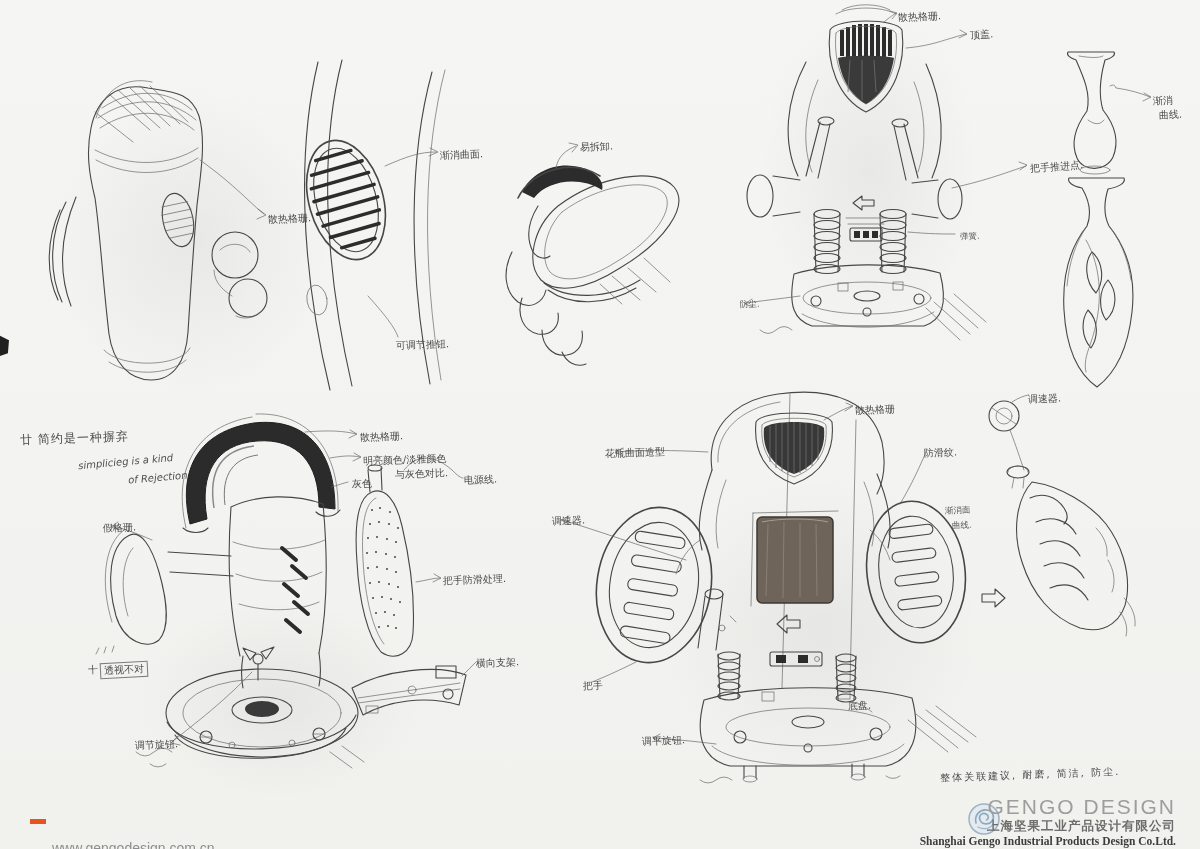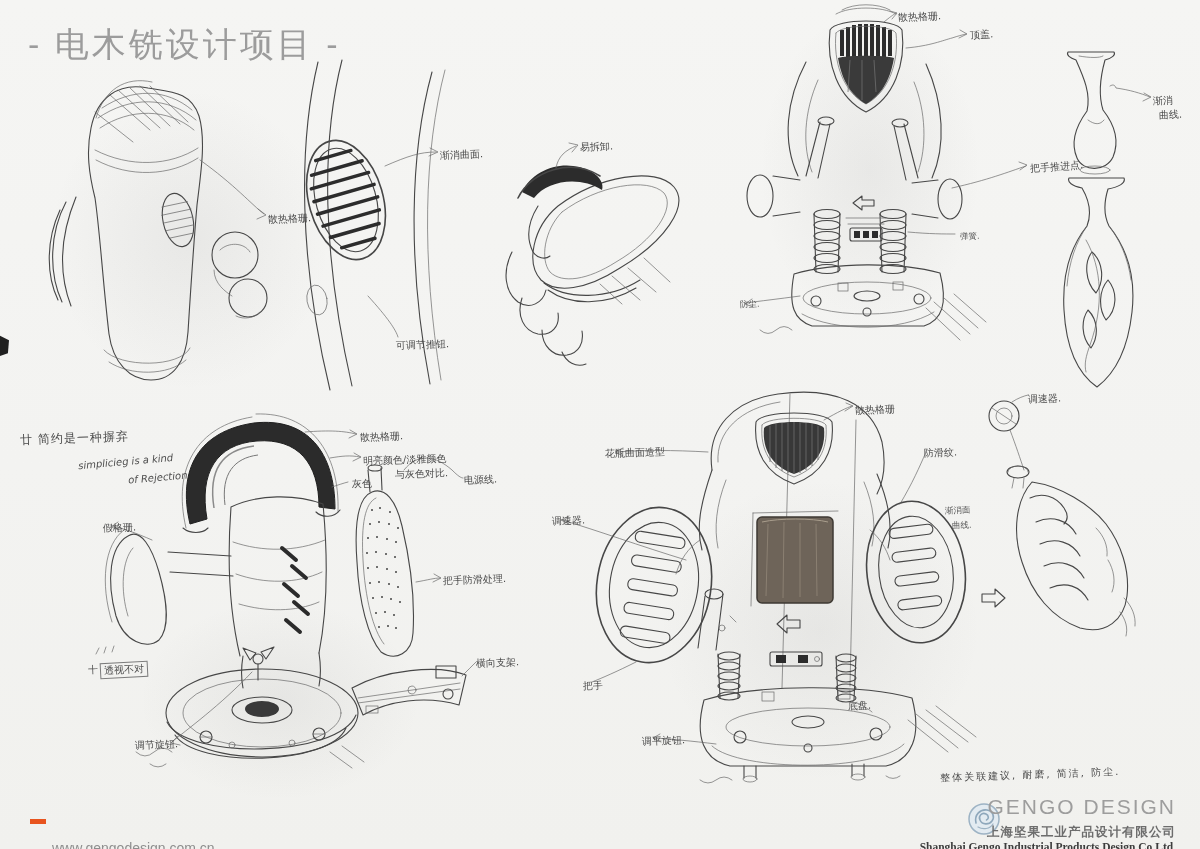--- a/index.html
+++ b/index.html
@@ -19,37 +19,36 @@
     font-family:"DejaVu Sans",sans-serif;transform:rotate(-2deg);}
   .note.sm{font-size:8.5px;color:#555;}
   .note.quote{font-size:12px;color:#4a4a4a;letter-spacing:1px;}
   .note.en{font-size:10px;font-style:italic;transform:rotate(-5deg);color:#4e4e4e;}
   .note.boxed{border:1px solid #7a7a7a;padding:0 3px;transform:rotate(-3deg);}
   .note.wide{letter-spacing:2px;}
   #footer-url{position:absolute;left:52px;top:812px;font-size:14px;color:#8e8e8e;margin-top:28px;}
   #accent-dash{position:absolute;left:30px;top:819px;width:16px;height:5px;background:#e8541e;}
   #brand{position:absolute;right:24px;top:795px;text-align:right;line-height:1.1;}
   #brand .gengo{font-size:21px;color:#9d9d9d;letter-spacing:2px;}
-  #brand .cn{font-size:12.5px;color:#6d6d6d;font-weight:bold;letter-spacing:1px;margin-top:8px;}
+  #brand .cn{font-size:12.5px;color:#6d6d6d;font-weight:bold;letter-spacing:1px;margin-top:2px;}
   #brand .en{font-size:11.5px;color:#3d3d3d;font-weight:bold;font-family:"Liberation Serif",serif;margin-top:1px;}
   #logo-badge{position:absolute;right:198px;top:801px;}
   #edge-artifact{position:absolute;left:0;top:334px;width:9px;height:22px;background:#202020;
     clip-path:polygon(0 8%,100% 28%,88% 88%,0 100%);}
 </style>
 </head>
 <body>
 
 <div id="board">
 
   <div class="smudge" style="left:50px;top:90px;width:280px;height:300px"></div>
   <div class="smudge" style="left:760px;top:10px;width:220px;height:320px"></div>
   <div class="smudge" style="left:140px;top:600px;width:280px;height:200px"></div>
   <div class="smudge" style="left:660px;top:480px;width:320px;height:300px"></div>
 
-  <div id="title">- 电木铣设计项目 -</div>
   <div id="edge-artifact"></div>
 
   <svg class="sk" width="1200" height="849" viewBox="0 0 1200 849">
 
     <g>
       <path class="s" d="M148,88 C118,82 97,98 91,128 C86,152 89,174 95,198 C100,232 103,284 109,334 C113,363 130,380 151,380 C173,380 186,362 188,332 C190,300 194,240 197,205 C201,172 206,140 199,116 C191,92 172,92 148,88 Z"></path>
       <path class="s2" d="M152,82 C125,76 104,90 96,118"></path>
       <path class="s2" d="M100,128 C130,108 168,108 194,130 M98,118 C130,96 168,96 196,120 M102,108 C132,88 166,88 192,110"></path>
       <path class="s2" d="M110,95 L150,130 M130,88 L170,126 M150,86 L188,122 M95,112 L133,142 M118,90 L160,128 M140,86 L180,124"></path>
       <path class="s2" d="M95,150 C130,168 170,166 198,148 M96,160 C130,178 170,176 198,158"></path>

